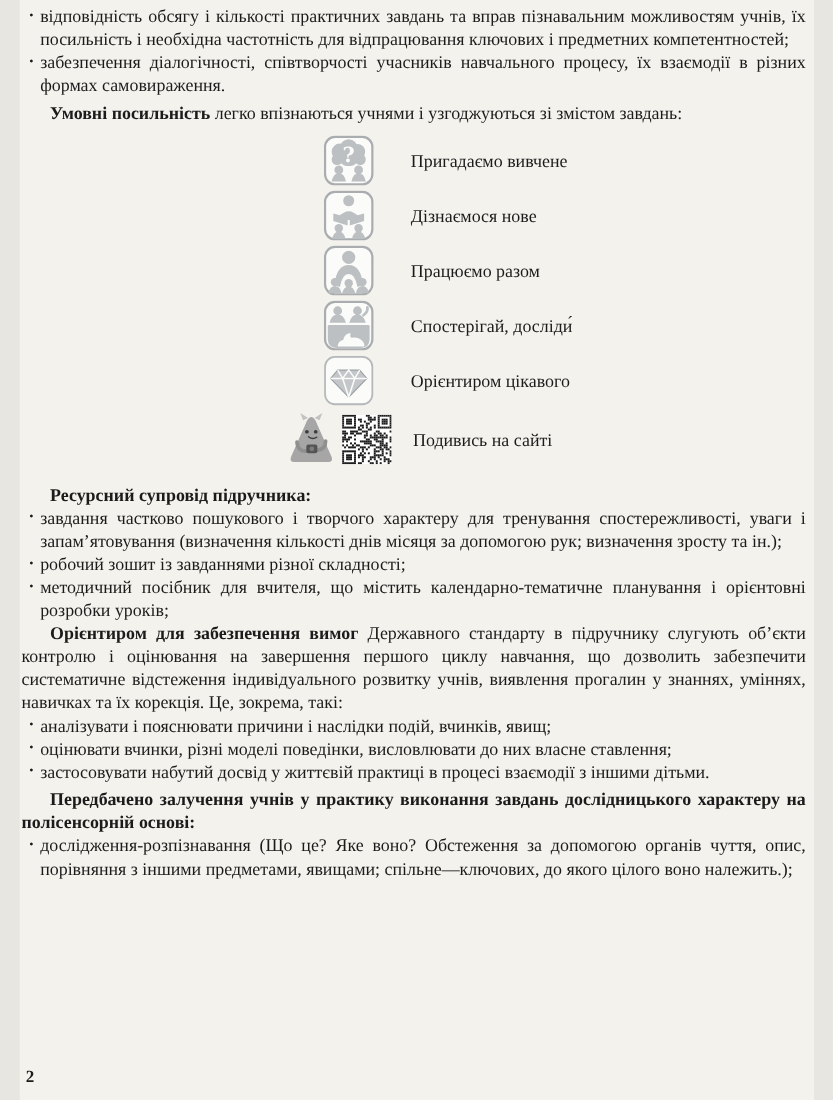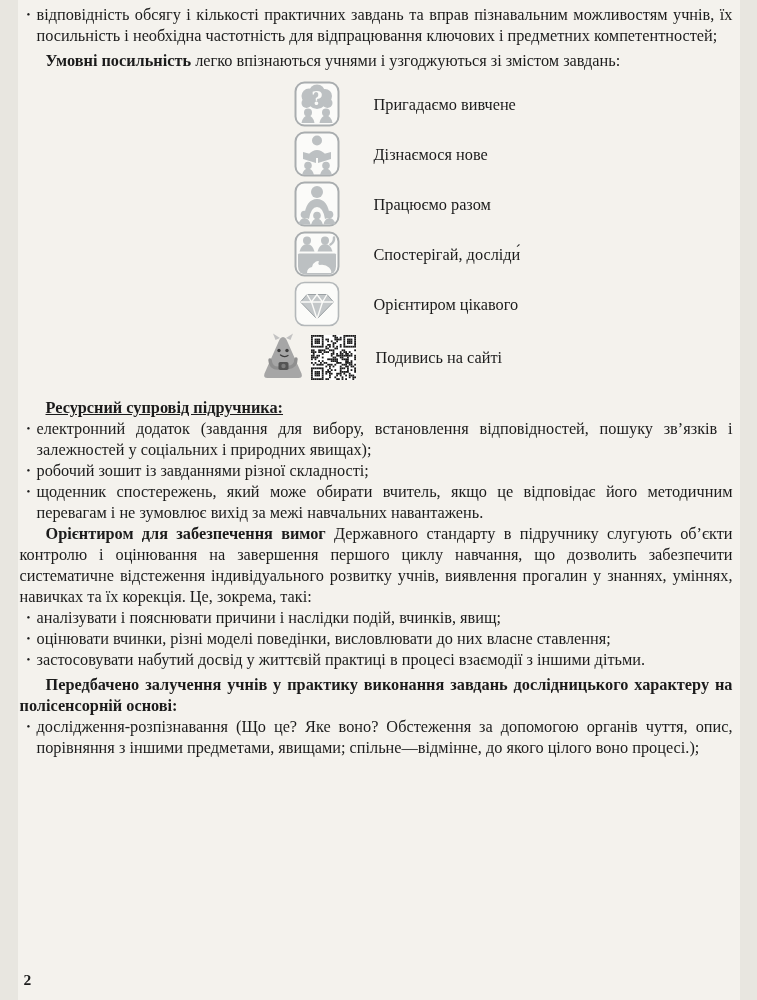--- a/index.html
+++ b/index.html
@@ -29,34 +29,35 @@
   
   .legend{margin-top:8px;}
   .lrow{display:flex;align-items:center;height:50px;}
   .lrow.last{height:56px;}
   .icon-box{width:46px;height:46px;flex:0 0 auto;margin-left:274px;}
   .icon-box svg{display:block;}
   .llabel{margin-left:34px;white-space:nowrap;text-align:right;}
   .lrow.last .mascot{width:48px;height:50px;flex:0 0 auto;margin-left:239px;}
   .lrow.last .qr{width:45px;height:45px;flex:0 0 auto;margin-left:4px;}
   .lrow.last .llabel{margin-left:20px;}
-  .heading{margin-top:12px;text-decoration:underline;}
+  .heading{margin-top:12px;}
   .mt4{margin-top:4px;}
   .pagenum{
     position:absolute;left:6px;bottom:10px;
     font-weight:bold;font-size:15.5px;text-align:left;
   }
 </style>
 </head>
 <body>
 
 <div class="page">
 
   <ul class="blist">
     <li>відповідність обсягу і кількості практичних завдань та вправ пізнавальним можливостям учнів, їх посильність і необхідна частотність для відпрацювання ключових і предметних компетентностей;</li>
+    <li>забезпечення діалогічності, співтворчості учасників навчального процесу, їх взаємодії в різних формах самовираження.</li>
   </ul>
 
   <p class="para mt4"><b>Умовні посильність</b><span> легко впізнаються учнями і узгоджуються зі змістом завдань:</span></p>
 
   <div class="legend">
 
     <div class="lrow">
       <span class="icon-box">
         <svg width="46" height="46" viewBox="0 0 46 46">
           <rect x="1.5" y="1.5" width="43" height="43" rx="9" fill="#fbfbf9" stroke="#a9adaf" stroke-width="2"></rect>
@@ -468,34 +469,34 @@
           </svg>
       </span>
       <span class="llabel">Подивись на сайті</span>
     </div>
 
   </div>
 
   <p class="para bold heading">Ресурсний супровід підручника:</p>
 
   <ul class="blist">
-    <li>електронний додаток (завдання для вибору, встановлення відповідностей, пошуку зв’язків і залежностей у соціальних і природних явищах);</li>
+    <li>завдання частково пошукового і творчого характеру для тренування спостережливості, уваги і запам’ятовування (визначення кількості днів місяця за допомогою рук; визначення зросту та ін.);</li>
     <li>робочий зошит із завданнями різної складності;</li>
-    <li>щоденник спостережень, який може обирати вчитель, якщо це відповідає його методичним перевагам і не зумовлює вихід за межі навчальних навантажень.</li>
+    <li>методичний посібник для вчителя, що містить календарно-тематичне планування і орієнтовні розробки уроків;</li>
   </ul>
 
   <p class="para"><b>Орієнтиром для забезпечення вимог</b><span> Державного стандарту в підручнику слугують об’єкти контролю і оцінювання на завершення першого циклу навчання, що дозволить забезпечити систематичне відстеження індивідуального розвитку учнів, виявлення прогалин у знаннях, уміннях, навичках та їх корекція. Це, зокрема, такі:</span></p>
 
   <ul class="blist">
     <li>аналізувати і пояснювати причини і наслідки подій, вчинків, явищ;</li>
     <li>оцінювати вчинки, різні моделі поведінки, висловлювати до них власне ставлення;</li>
     <li>застосовувати набутий досвід у життєвій практиці в процесі взаємодії з іншими дітьми.</li>
   </ul>
 
   <p class="para bold mt4">Передбачено залучення учнів у практику виконання завдань дослідницького характеру на полісенсорній основі:</p>
 
   <ul class="blist">
-    <li>дослідження-розпізнавання (Що це? Яке воно? Обстеження за допомогою органів чуття, опис, порівняння з іншими предметами, явищами; спільне—відмінне, до якого цілого воно процесі.);</li>
+    <li>дослідження-розпізнавання (Що це? Яке воно? Обстеження за допомогою органів чуття, опис, порівняння з іншими предметами, явищами; спільне—ключових, до якого цілого воно належить.);</li>
   </ul>
 
   <div class="pagenum">2</div>
 
 </div>
 
 </body></html>

